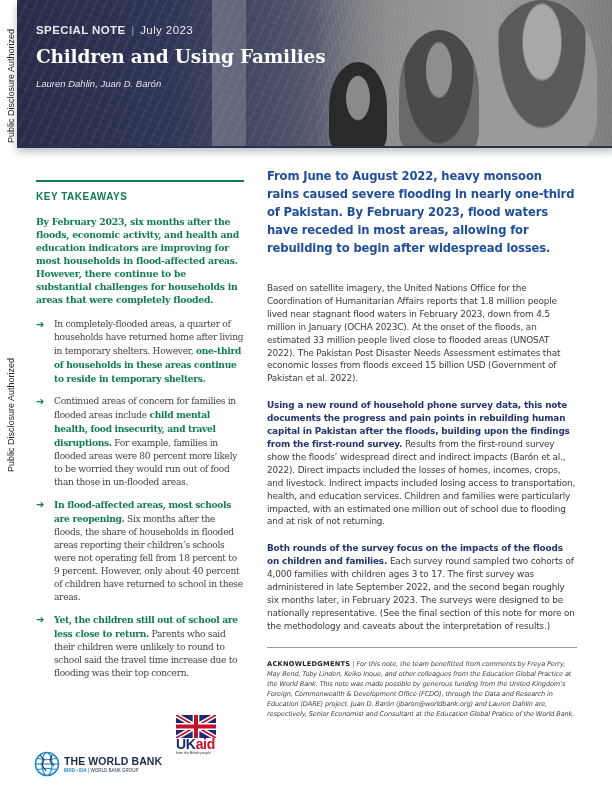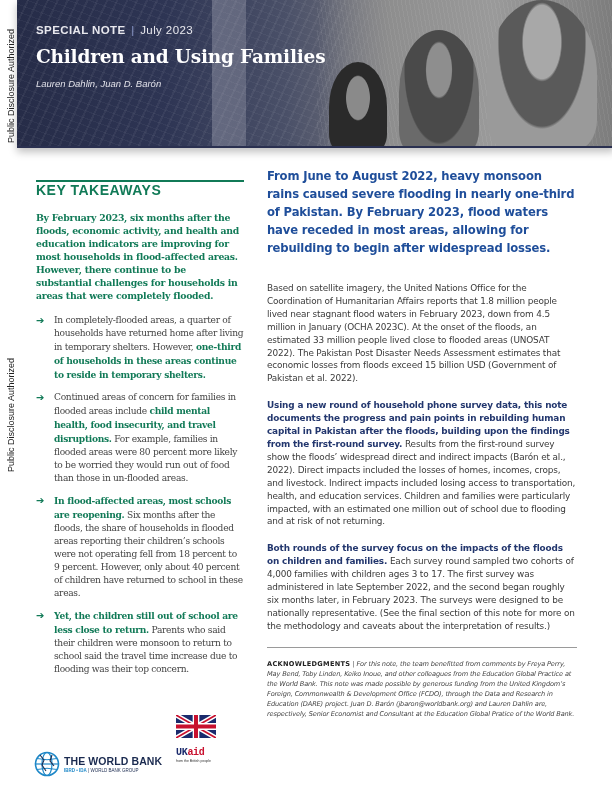--- a/index.html
+++ b/index.html
@@ -48,37 +48,37 @@
   .banner-text { position: absolute; left: 19px; top: 24px; z-index: 2; }
   .kicker { font-family: "Liberation Sans", sans-serif; font-size: 11.5px; color: #e8e8ee; letter-spacing: 0.4px; }
   .kicker b { font-weight: 700; }
   .kicker .sep { color: #8a97c8; margin: 0 2px; }
   .title { font-family: "DejaVu Serif", serif; font-weight: bold; font-size: 18.5px; color: #ffffff; line-height: 23px; margin-top: 9px; letter-spacing: -0.2px; }
   .authors { font-family: "Liberation Sans", sans-serif; font-style: italic; font-size: 9.5px; color: #e0e0e8; margin-top: 10px; }
 
   
   .left { position: absolute; left: 36px; top: 180px; width: 208px; }
   .rule-green { height: 1.5px; background: #117a57; width: 208px; }
-  .kt-heading { font-family: "Liberation Sans", sans-serif; font-weight: 700; font-size: 14px; color: #117a57; letter-spacing: 0.5px; }
+  .kt-heading { font-family: "Liberation Sans", sans-serif; font-weight: 700; font-size: 10px; color: #117a57; letter-spacing: 0.5px; margin-top: 9px; }
   .kt-intro { font-family: "DejaVu Serif", serif; font-weight: bold; font-size: 9.3px; line-height: 13px; color: #117a57; margin-top: 13px; letter-spacing: -0.25px; }
   .bullets { list-style: none; margin-top: 12px; }
   .bullets li { position: relative; padding-left: 18px; font-family: "DejaVu Serif", serif; font-size: 9.1px; line-height: 13px; color: #444; margin-bottom: 9px; letter-spacing: -0.3px; }
   .bullets li .arrow { position: absolute; left: 0; top: 0; color: #117a57; font-weight: bold; font-size: 10px; font-family: "DejaVu Sans", sans-serif; }
   .bullets li .hl { color: #117a57; font-weight: bold; }
 
   .logos { position: absolute; left: 34px; top: 712px; width: 190px; height: 52px; }
   .wb { position: absolute; left: 0; top: 39px; display: flex; align-items: center; }
   .wb-globe { width: 26px; height: 26px; }
   .wb-text { margin-left: 4px; }
   .wb-name { font-family: "Liberation Sans", sans-serif; font-weight: 700; font-size: 10.5px; color: #1a2a4f; letter-spacing: 0.1px; }
   .wb-sub { font-family: "Liberation Sans", sans-serif; font-size: 4.5px; color: #1a2a4f; margin-top: 1px; }
   .wb-sub .ibrd { color: #1e88c8; font-weight: 700; }
   .ukaid { position: absolute; left: 142px; top: 3px; width: 42px; }
   .ukaid .flag { width: 40px; height: 23px; display: block; }
-  .ukaid .word { font-family: Liberation Mono, monospace; font-weight: 700; font-size: 10px; line-height: 13px; margin-top: 8px; letter-spacing: -0.3px; }
+  .ukaid .word { font-family: Liberation Sans, sans-serif; font-weight: 700; font-size: 14px; line-height: 13px; margin-top: 0; letter-spacing: -0.3px; }
   .ukaid .word .uk { color: #1a2a6c; }
   .ukaid .word .aid { color: #c8102e; }
   .ukaid .tag { font-family: "Liberation Sans", sans-serif; font-size: 3.5px; color: #333; }
 
   
   .right { position: absolute; left: 267px; top: 167px; width: 310px; }
   .lead { font-family: "DejaVu Sans", sans-serif; font-weight: bold; font-size: 11.6px; line-height: 18px; color: #1f4e9a; letter-spacing: -0.15px; }
   .para { font-family: "DejaVu Sans", sans-serif; font-size: 8.9px; line-height: 12.9px; color: #3a3a3a; letter-spacing: -0.15px; margin-top: 14px; }
   .para.p1 { margin-top: 25px; }
   .para .hl { font-weight: bold; color: #23376e; }
@@ -125,21 +125,21 @@
     <li>
       <span class="arrow">➔</span>
       <span>Continued areas of concern for families in flooded areas include </span><span class="hl">child mental health, food insecurity, and travel disruptions.</span><span> For example, families in flooded areas were 80 percent more likely to be worried they would run out of food than those in un-flooded areas.</span>
     </li>
     <li>
       <span class="arrow">➔</span>
       <span></span><span class="hl">In flood-affected areas, most schools are reopening.</span><span> Six months after the floods, the share of households in flooded areas reporting their children’s schools were not operating fell from 18 percent to 9 percent. However, only about 40 percent of children have returned to school in these areas.</span>
     </li>
     <li>
       <span class="arrow">➔</span>
-      <span></span><span class="hl">Yet, the children still out of school are less close to return.</span><span> Parents who said their children were monsoon to return to school said the travel time increase due to flooding was their top concern.</span>
+      <span></span><span class="hl">Yet, the children still out of school are less close to return.</span><span> Parents who said their children were unlikely to round to school said the travel time increase due to flooding was their top concern.</span>
     </li>
   </ul>
 </section>
 
 <div class="logos">
   <div class="wb">
     <svg class="wb-globe" viewBox="0 0 26 26">
       <circle cx="13" cy="13" r="11.5" fill="none" stroke="#1e88c8" stroke-width="1.6"></circle>
       <ellipse cx="13" cy="13" rx="5" ry="11.5" fill="none" stroke="#1e88c8" stroke-width="1.2"></ellipse>
       <line x1="1.5" y1="13" x2="24.5" y2="13" stroke="#1e88c8" stroke-width="1.2"></line>

